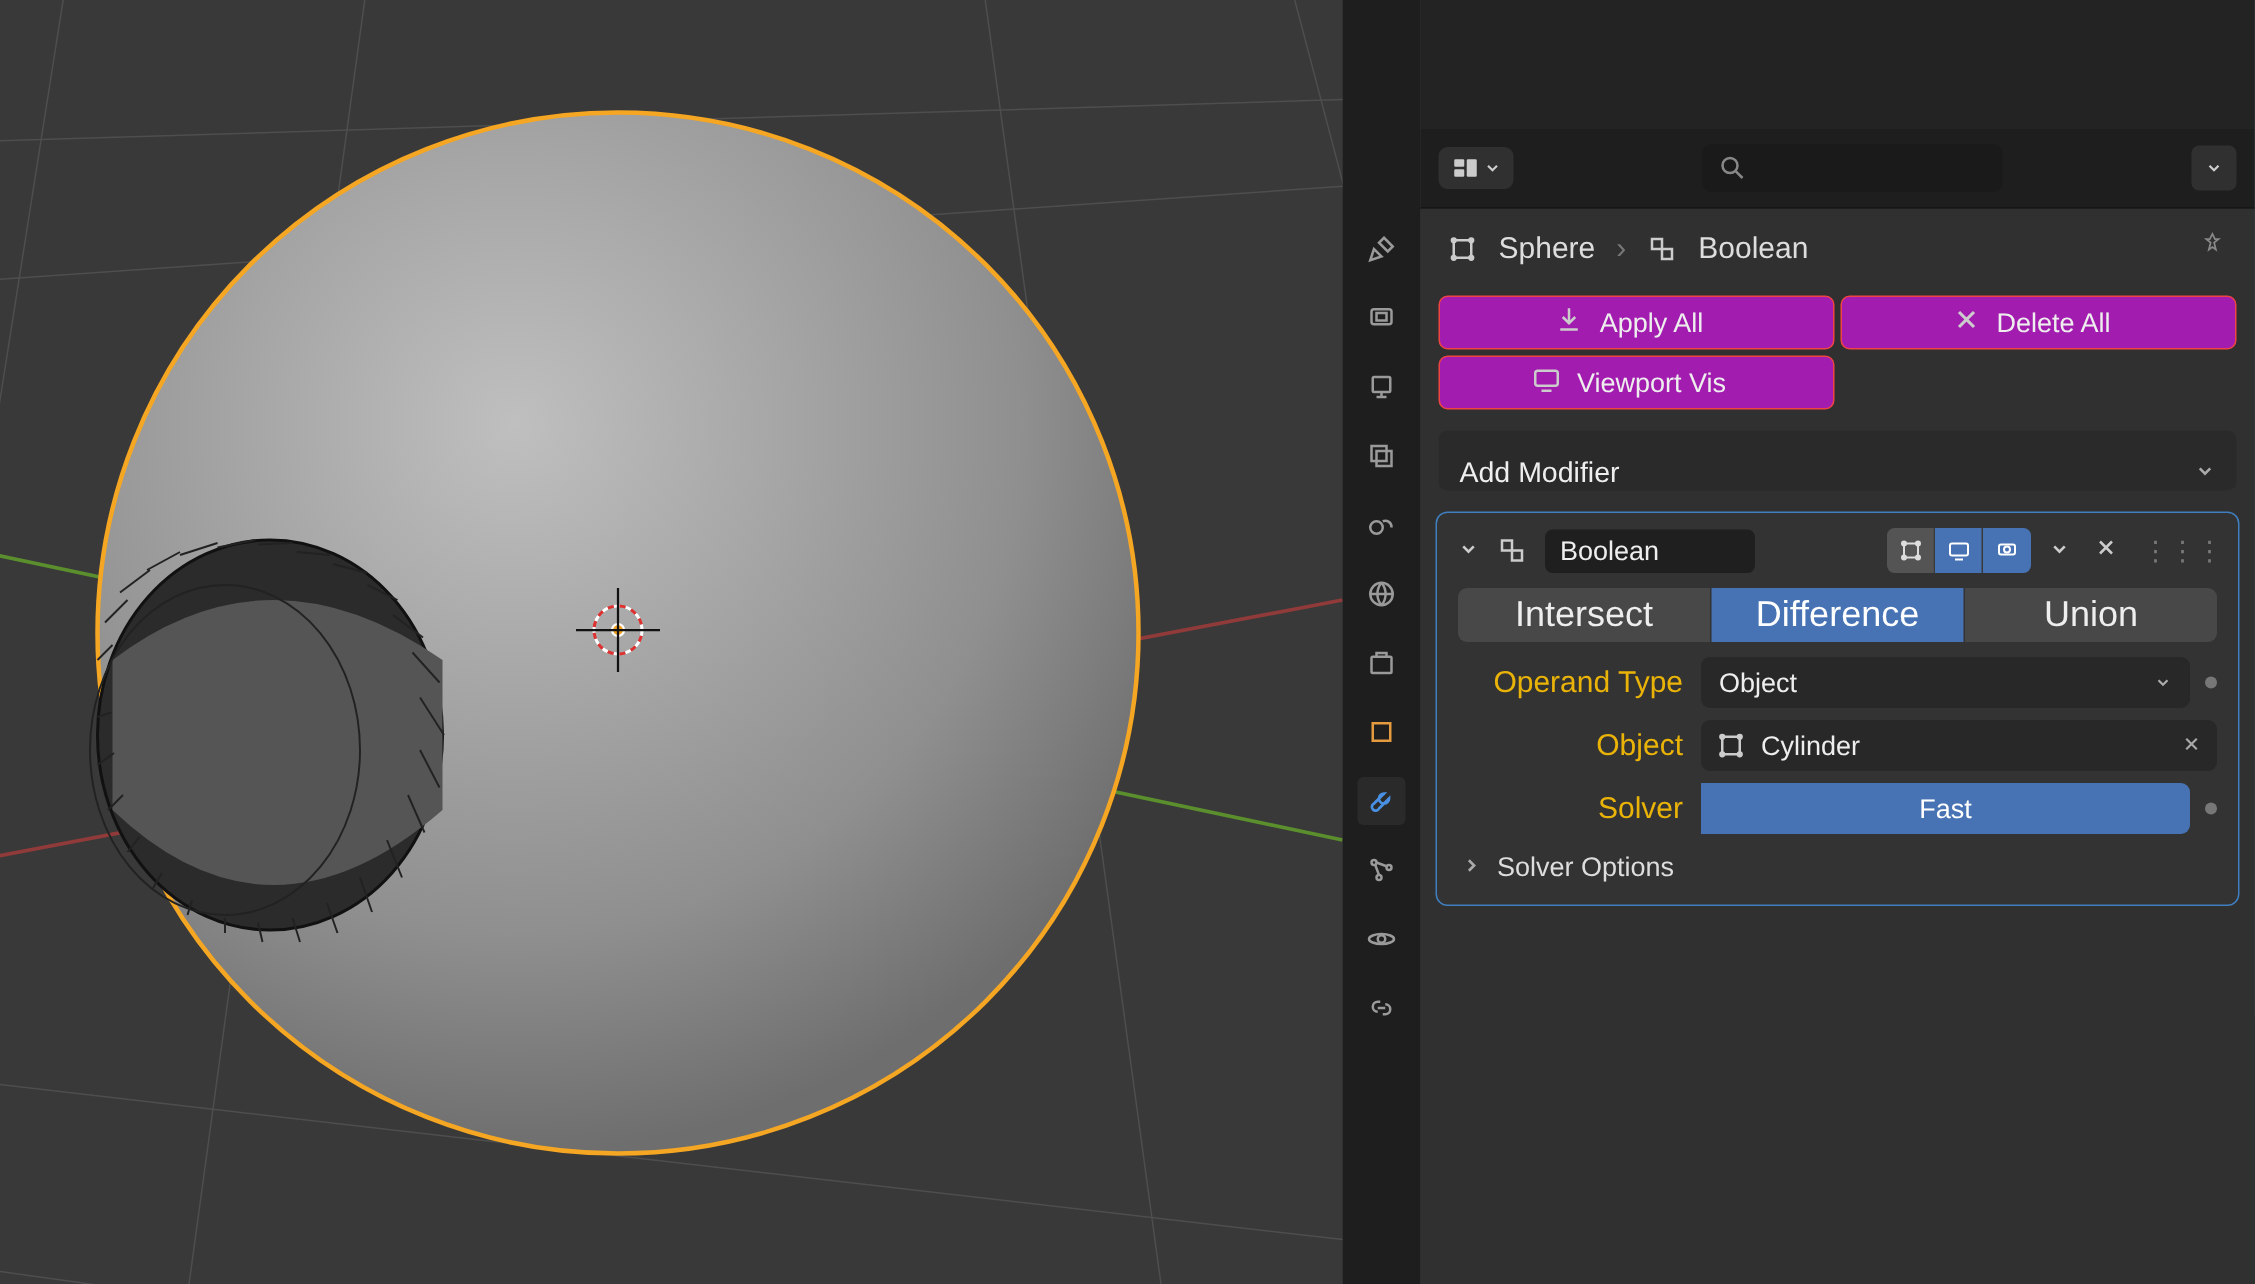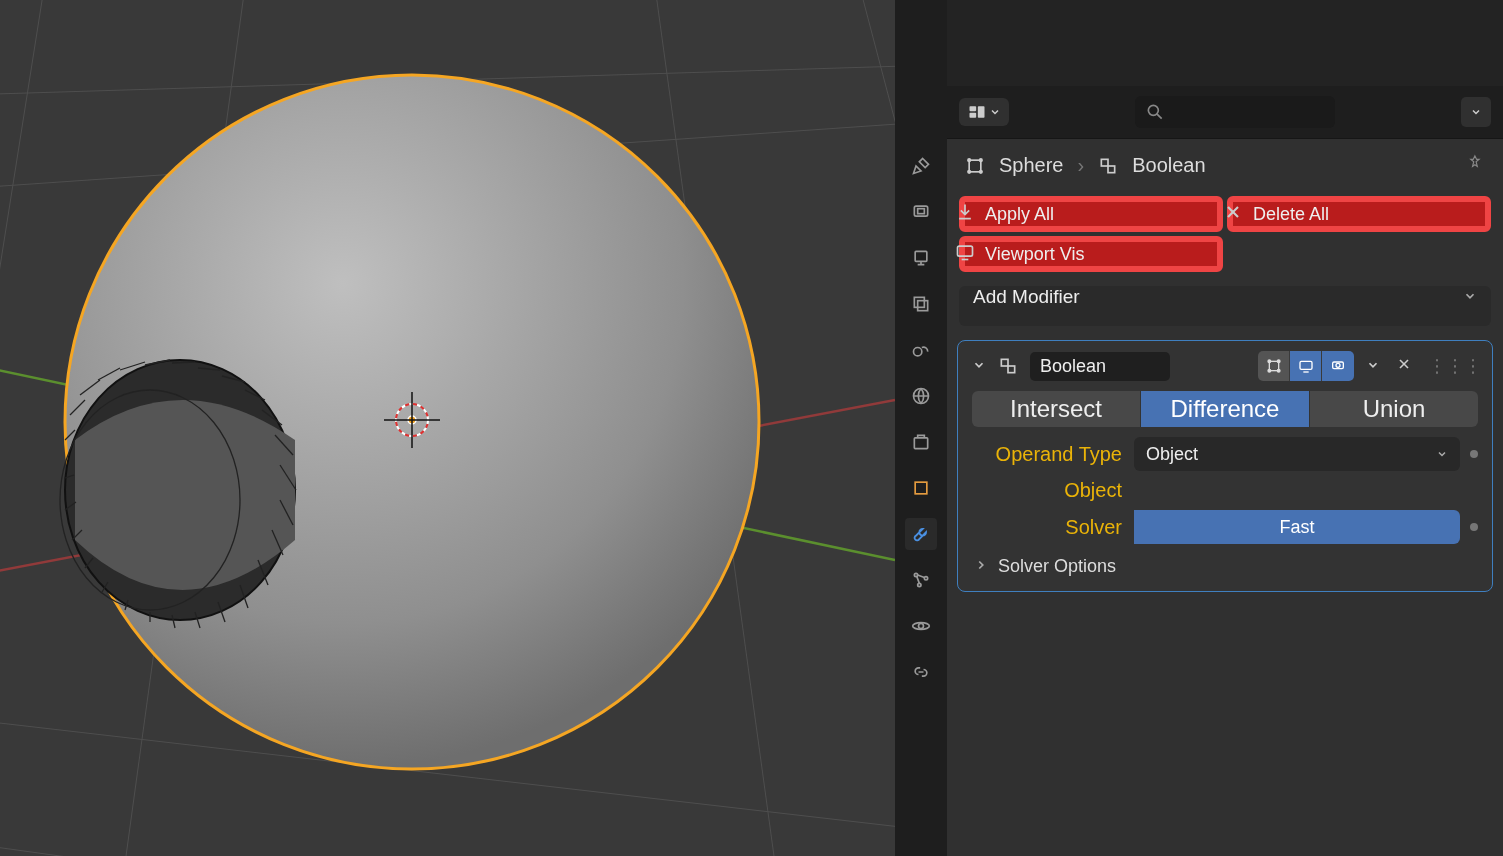--- a/index.html
+++ b/index.html
@@ -21,24 +21,24 @@
   .search-row { display:flex; align-items:center; padding: 10px 12px; gap:10px; background:#1e1e1e; border-bottom:1px solid #161616;}
   .switcher { display:flex; align-items:center; gap:2px; background:#303030; padding:4px 8px; border-radius:6px; color:#ccc;}
   .search-input { flex:0 0 200px; margin-left:auto; margin-right:auto; background:#1a1a1a; border-radius:6px; height:32px; display:flex; align-items:center; padding:0 10px; color:#888;}
   .opt-btn { width:30px; height:30px; background:#303030; border-radius:5px; display:flex; align-items:center; justify-content:center; color:#ccc;}
 
   .breadcrumb { display:flex; align-items:center; gap:14px; padding: 14px 18px; color:#ddd; font-size:20px; }
   .breadcrumb .sep { color:#777; }
   .pin { margin-left:auto; color:#888; }
 
   .btn-grid { display:grid; grid-template-columns: 1fr 1fr; gap:4px; padding: 4px 12px; }
-  .btn { background:#b91c1c; height:36px; border-radius:6px; display:flex; align-items:center; gap:10px; color:#eee; cursor:pointer; font-size:18px; border:6px solid #ef4444;}
+  .btn { background:#a21caf; height:36px; border-radius:6px; display:flex; align-items:center; justify-content:center; gap:10px; color:#eee; cursor:pointer; font-size:18px; border:1px solid #ef4444;}
   .btn .bicon{ color:#ccc; margin-left:-10px;}
 
-  .add-mod { margin:10px 12px 8px; background:#2a2a2a; height:40px; border-radius:6px; display:flex; align-items:flex-start; padding:0 14px; color:#eee; cursor:pointer; font-size:19px;}
+  .add-mod { margin:10px 12px 8px; background:#2a2a2a; height:40px; border-radius:6px; display:flex; align-items:flex-end; padding:0 14px; color:#eee; cursor:pointer; font-size:19px;}
   .add-mod .chev { margin-left:auto; color:#aaa;}
 
   .modifier-box { margin: 6px 10px; border:1px solid #3F7FBF; border-radius:8px; background:#333; padding: 10px 10px 14px; }
   .mod-header { display:flex; align-items:center; gap:8px; margin-bottom:10px;}
   .mod-header .name-field { background:#1f1f1f; border-radius:5px; padding:4px 10px; color:#eee; font-size:18px; min-width:140px; margin-left:4px;}
   .toggle-set { display:flex; margin-left:auto; }
   .toggle-set .tg { width:32px; height:30px; background:#545454; display:flex; align-items:center; justify-content:center; color:#ddd; border-right:1px solid #3a3a3a;}
   .toggle-set .tg.first{ border-radius:5px 0 0 5px;}
   .toggle-set .tg.last{ border-radius:0 5px 5px 0; border-right:none;}
   .toggle-set .tg.on{ background:#4772B3; color:#fff;}
@@ -357,20 +357,36 @@
           <span class="chev"><svg width="12" height="12" viewBox="0 0 24 24" fill="none" stroke="currentColor" stroke-width="3">
                 <path d="M6 9l6 6 6-6"></path>
               </svg></span>
         </div>
         <span class="dot"></span>
       </div>
     </div>
 
     <div class="prop-row">
       <div class="plabel">Object</div>
+      <div class="pcontrol">
+        <div class="obj-field">
+          <svg class="icon" viewBox="0 0 24 24" fill="none" stroke="#ccc" stroke-width="2">
+              <rect x="5" y="5" width="14" height="14"></rect>
+              <circle cx="5" cy="5" r="1.5" fill="#ccc"></circle>
+              <circle cx="19" cy="5" r="1.5" fill="#ccc"></circle>
+              <circle cx="5" cy="19" r="1.5" fill="#ccc"></circle>
+              <circle cx="19" cy="19" r="1.5" fill="#ccc"></circle>
+            </svg>
+          <span>Cylinder</span>
+          <span class="x"><svg width="14" height="14" viewBox="0 0 24 24" fill="none" stroke="currentColor" stroke-width="2.5">
+                <line x1="6" y1="6" x2="18" y2="18"></line>
+                <line x1="6" y1="18" x2="18" y2="6"></line>
+              </svg></span>
+        </div>
+      </div>
     </div>
 
     <div class="prop-row">
       <div class="plabel">Solver</div>
       <div class="pcontrol">
         <div class="seg2">
           <div class="seg sel">Fast</div>
         </div>
         <span class="dot"></span>
       </div>

